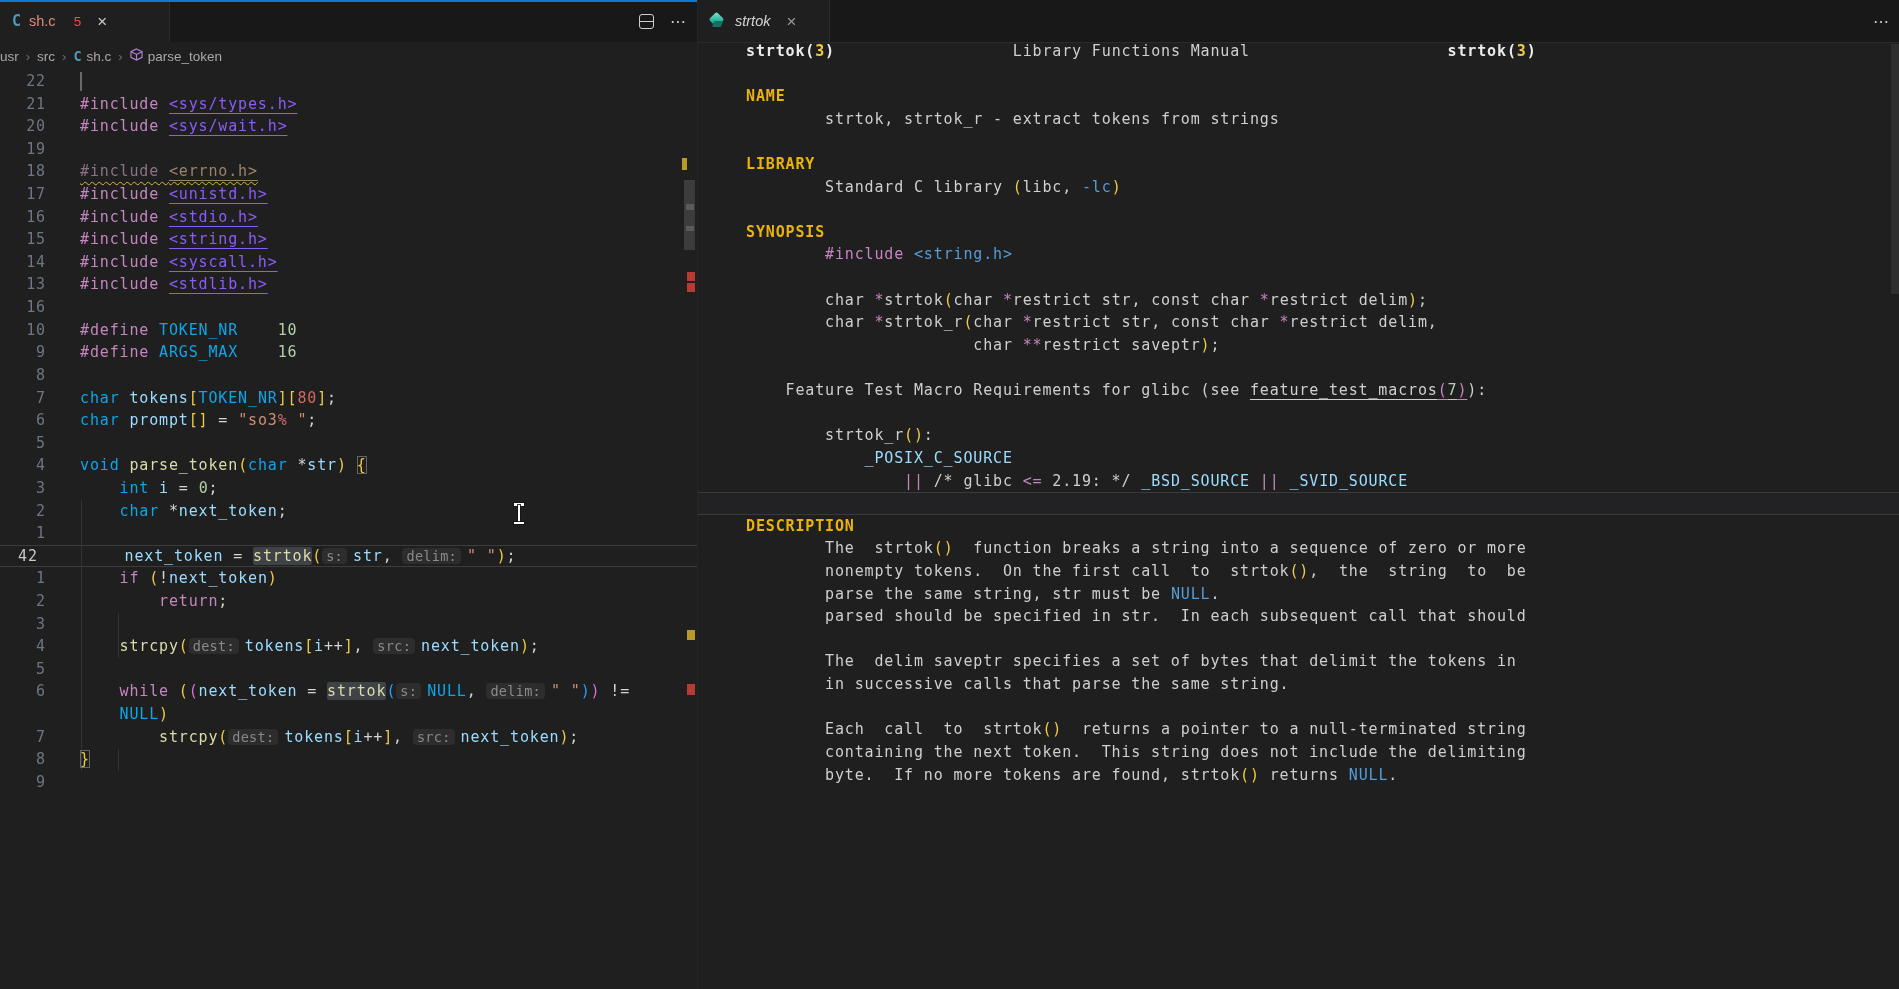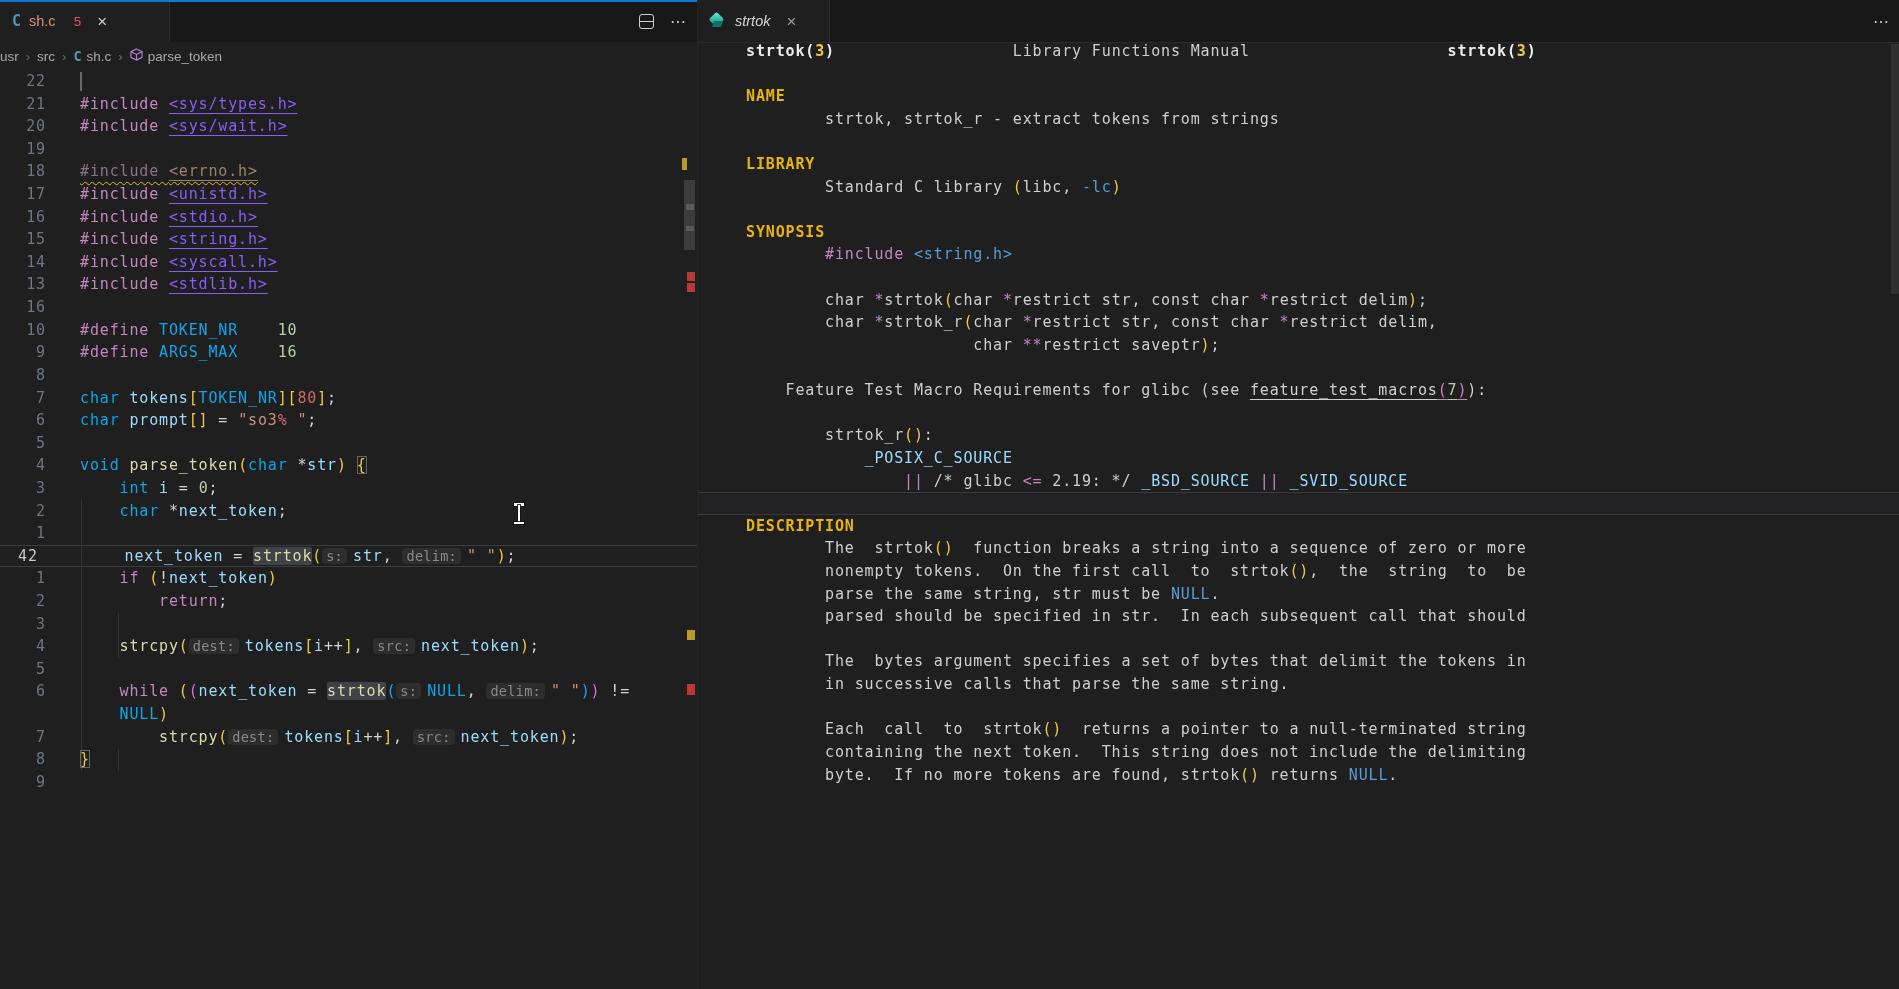--- a/index.html
+++ b/index.html
@@ -216,21 +216,21 @@
         <div class="mrow"><span class="mt">        </span><span class="mt">strtok_r</span><span class="my">()</span><span class="mt">:</span></div>
         <div class="mrow"><span class="mt">            </span><span class="mlb">_POSIX_C_SOURCE</span></div>
         <div class="mrow"><span class="mt">                </span><span class="mp">||</span><span class="mt"> /* glibc </span><span class="mp">&lt;=</span><span class="mt"> 2.19: */ </span><span class="mlb">_BSD_SOURCE</span><span class="mt"> </span><span class="mp">||</span><span class="mt"> </span><span class="mlb">_SVID_SOURCE</span></div>
         <div class="mrow mhl"></div>
         <div class="mrow"><span class="mh">DESCRIPTION</span></div>
         <div class="mrow"><span class="mt">        The  </span><span class="mt">strtok</span><span class="my">()</span><span class="mt">  function breaks a string into a sequence of zero or more</span></div>
         <div class="mrow"><span class="mt">        nonempty tokens.  On the first call  to  </span><span class="mt">strtok</span><span class="my">()</span><span class="mt">,  the  string  to  be</span></div>
         <div class="mrow"><span class="mt">        parse the same string, str must be </span><span class="mk">NULL</span><span class="mt">.</span></div>
         <div class="mrow"><span class="mt">        parsed should be specified in str.  In each subsequent call that should</span></div>
         <div class="mrow"></div>
-        <div class="mrow"><span class="mt">        The  bytes argument specifies a set of bytes that delimit the tokens in</span></div>
+        <div class="mrow"><span class="mt">        The  delim saveptr specifies a set of bytes that delimit the tokens in</span></div>
         <div class="mrow"><span class="mt">        in successive calls that parse the same string.</span></div>
         <div class="mrow"></div>
         <div class="mrow"><span class="mt">        Each  call  to  </span><span class="mt">strtok</span><span class="my">()</span><span class="mt">  returns a pointer to a null-terminated string</span></div>
         <div class="mrow"><span class="mt">        containing the next token.  This string does not include the delimiting</span></div>
         <div class="mrow"><span class="mt">        byte.  If no more tokens are found, </span><span class="mt">strtok</span><span class="my">()</span><span class="mt"> returns </span><span class="mk">NULL</span><span class="mt">.</span></div>
       </div>
     <div class="right-scroll-thumb"></div>
   </div>
 
   <div class="ibeam">

